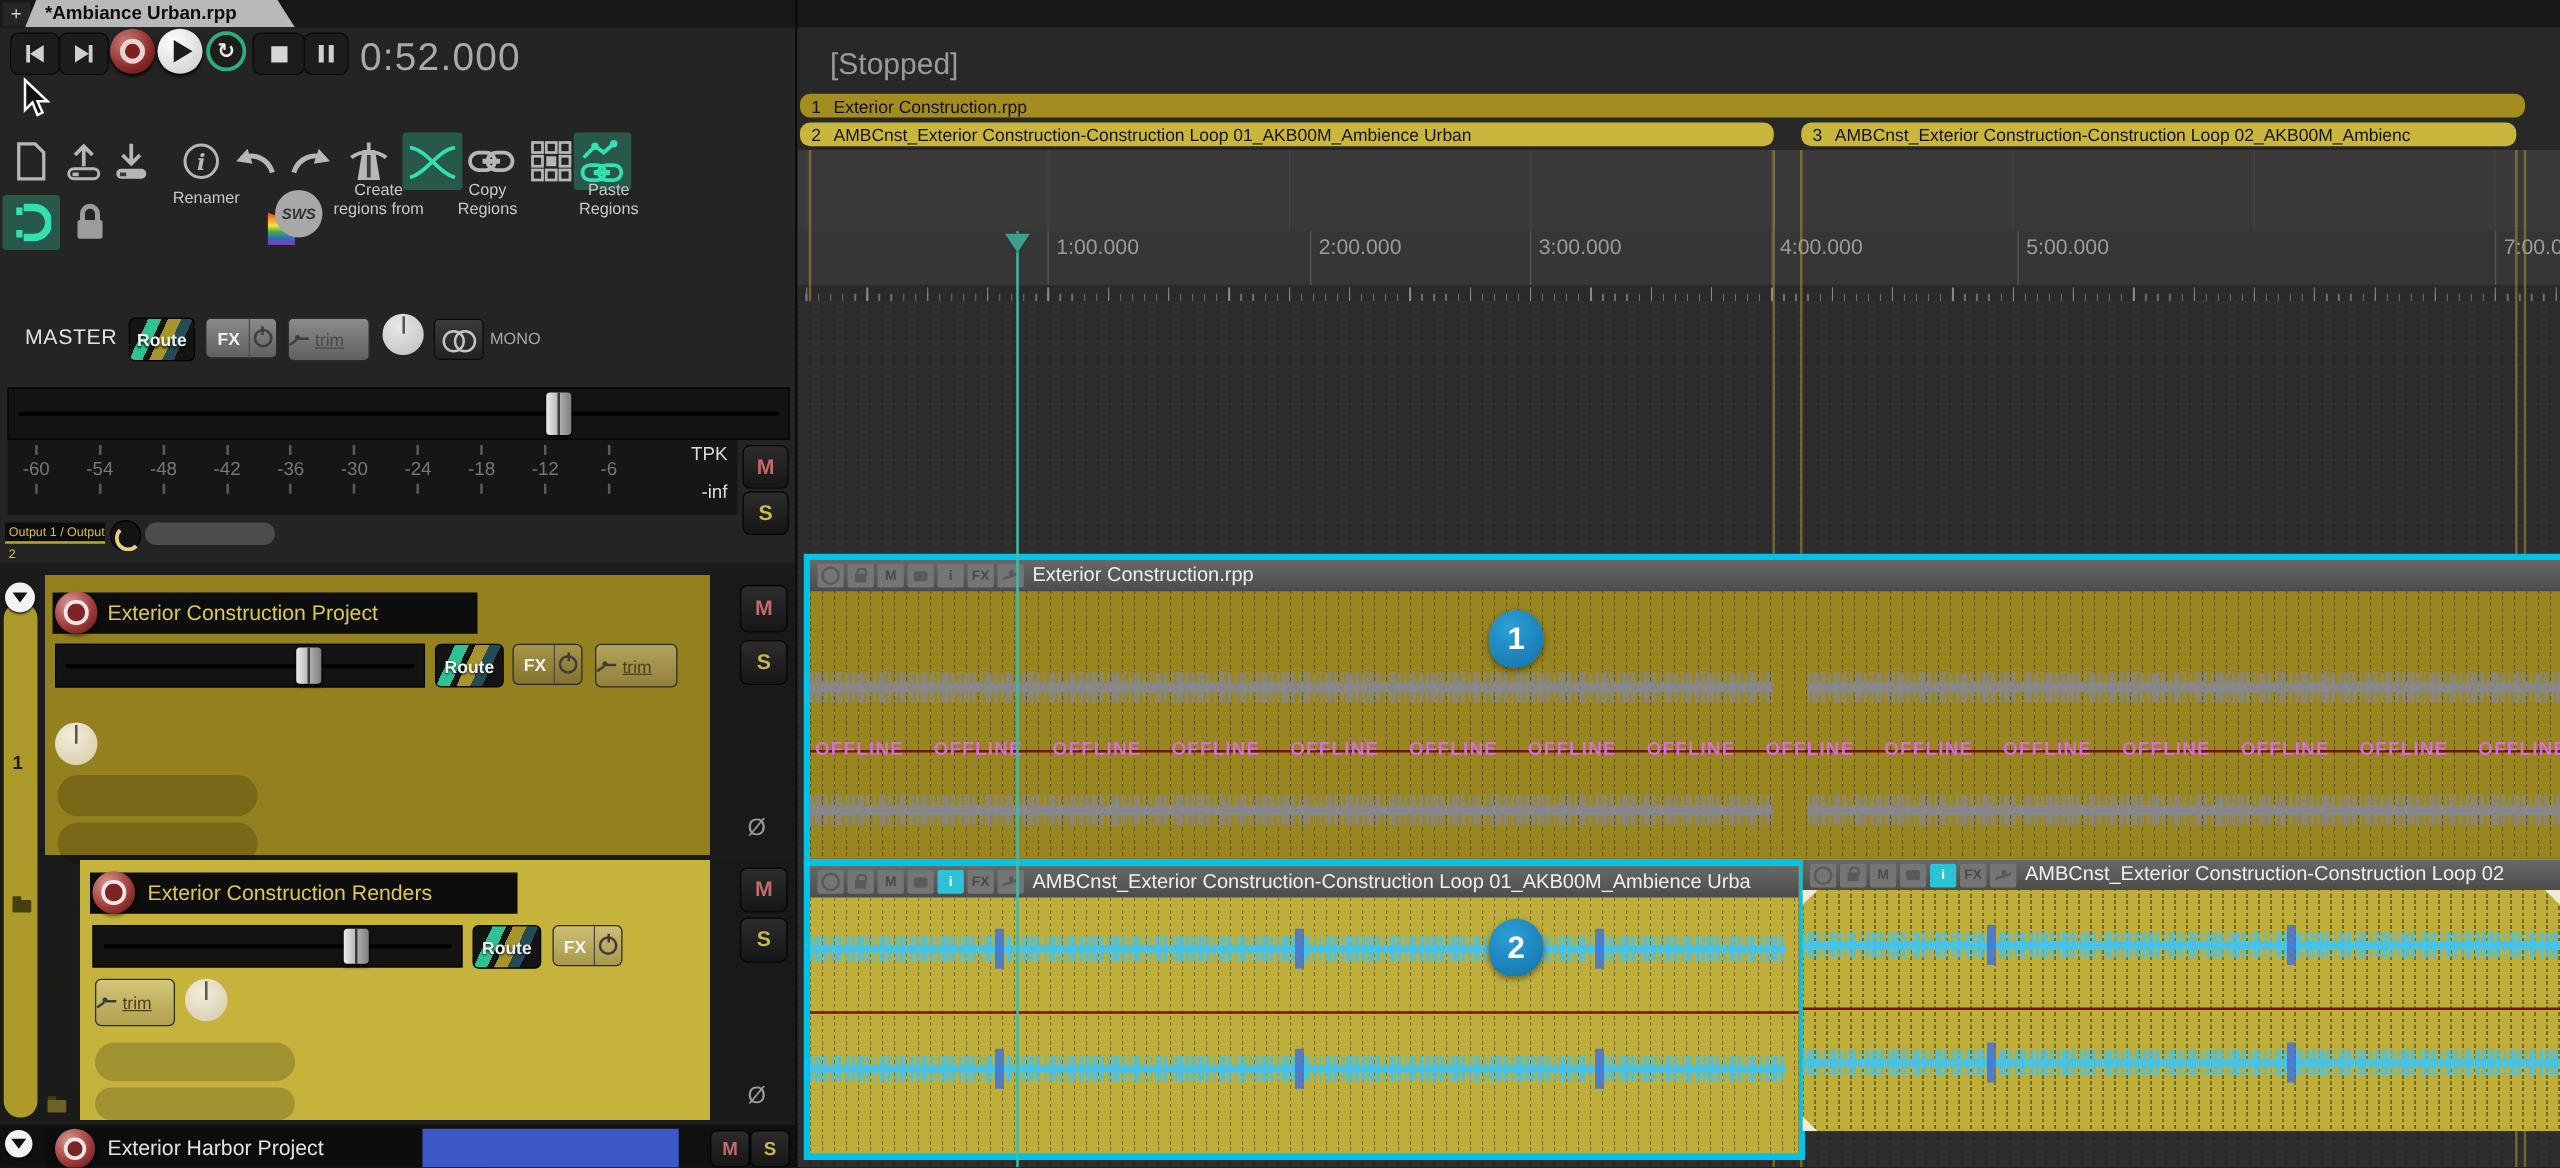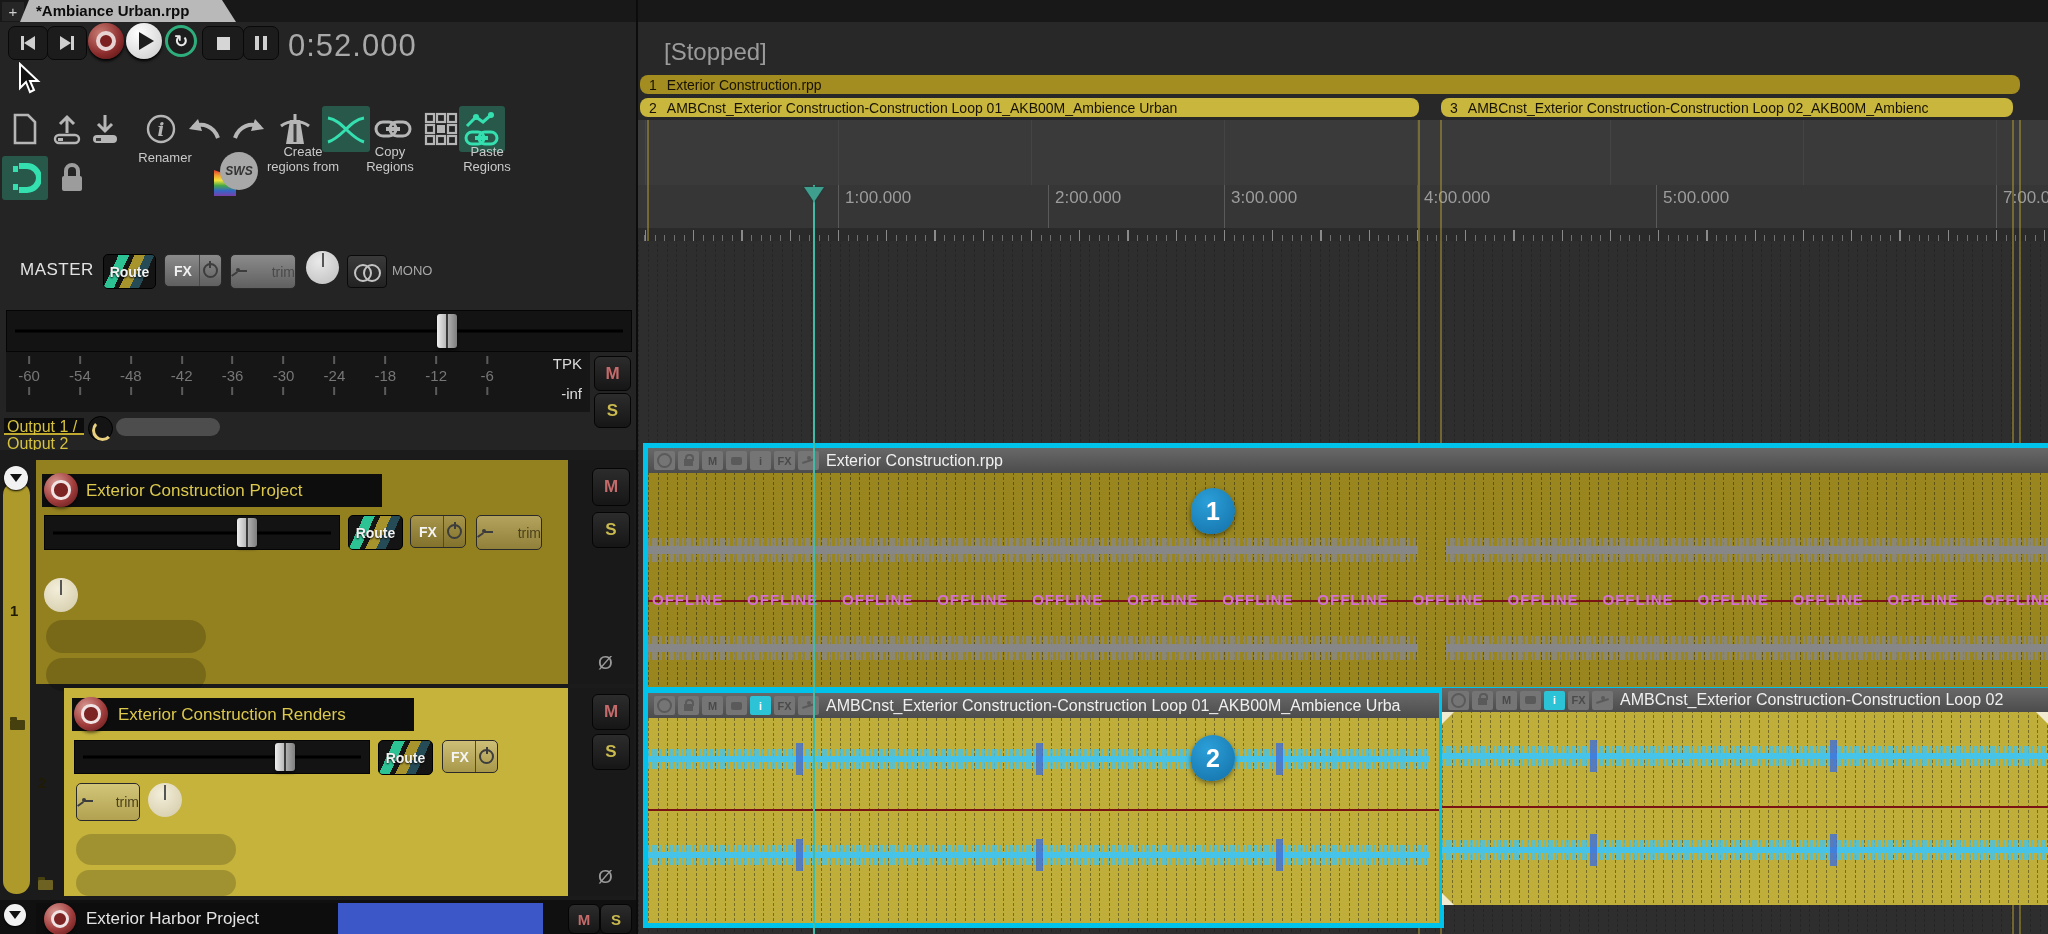--- a/index.html
+++ b/index.html
@@ -36,21 +36,21 @@
   .routebtn .stripes{position:absolute;inset:0;
      background:linear-gradient(115deg,transparent 22%,#2fd6a2 22% 38%,transparent 38% 46%,#b7a22f 46% 62%,#27515e 62% 76%,transparent 76%);opacity:.9;}
   .routebtn span{position:relative;}
   .fxbtn{background:linear-gradient(#8b8b8b,#5f5f5f);border:1px solid #2a2a2a;border-radius:5px;
          display:flex;align-items:center;color:#f0f0f0;font-weight:bold;font-size:14px;}
   .fxbtn .pw{margin-left:auto;width:45%;height:100%;border-left:1px solid #4a4a4a;
              display:flex;align-items:center;justify-content:center;}
   .pwr{width:11px;height:11px;border:2px solid #3d3d3d;border-radius:50%;position:relative;}
   .pwr::after{content:"";position:absolute;left:50%;top:-4px;width:2px;height:7px;background:#3d3d3d;transform:translateX(-50%);}
   .trimbtn{background:linear-gradient(#8b8b8b,#606060);border:1px solid #2a2a2a;border-radius:5px;
-           display:flex;align-items:center;justify-content:space-between;gap:5px;color:#3c3c3c;font-size:14px;}
+           display:flex;align-items:center;justify-content:flex-start;gap:5px;color:#3c3c3c;font-size:14px;text-decoration:underline;}
   .envglyph{width:16px;height:10px;position:relative;}
   .envglyph::before{content:"";position:absolute;left:0;top:6px;width:7px;height:2px;background:#3c3c3c;transform:rotate(-35deg);}
   .envglyph::after{content:"";position:absolute;right:0;top:3px;width:9px;height:2px;background:#3c3c3c;}
   .dotn{position:absolute;width:4px;height:4px;border-radius:50%;background:#3c3c3c;top:1px;left:5px;}
   .knob{border-radius:50%;position:relative;}
   .knob::after{content:"";position:absolute;left:50%;top:6%;width:2px;height:44%;background:#555;transform:translateX(-50%);}
   .monoicon{position:relative;width:26px;height:16px;}
   .monoicon::before,.monoicon::after{content:"";position:absolute;top:0;width:14px;height:14px;border:2px solid #c4c4c4;border-radius:50%;}
   .monoicon::before{left:0;} .monoicon::after{left:9px;}
   .msbtn{position:absolute;background:linear-gradient(#2c2c2c,#161616);border:1px solid #050505;border-radius:6px;
@@ -308,21 +308,21 @@
       <div class="meter-tick" style="left: 328.4px; top: 4px;"><i></i>-24<b></b></div>
       <div class="meter-tick" style="left: 379.3px; top: 4px;"><i></i>-18<b></b></div>
       <div class="meter-tick" style="left: 430.2px; top: 4px;"><i></i>-12<b></b></div>
       <div class="meter-tick" style="left: 481.1px; top: 4px;"><i></i>-6<b></b></div>
     </div>
   <div class="abs" style="left:548px;top:333px;width:34px;text-align:right;color:#dcdcdc;font-size:15px;">TPK</div>
   <div class="abs" style="left:544px;top:363px;width:38px;text-align:right;color:#dcdcdc;font-size:15px;">-inf</div>
   <div class="msbtn" style="left:594px;top:334px;width:35px;height:33px;color:#c56a6a;">M</div>
   <div class="msbtn" style="left:594px;top:371px;width:35px;height:33px;color:#c9b94e;">S</div>
 
-  <div class="abs" style="left:4px;top:396px;width:80px;height:17px;background:#0c0c0c;color:#d6c23c;font-size:16px;line-height:17px;padding-left:3px;border-bottom:2px solid #bfa92e;box-sizing:border-box;">Output 1 / Output 2</div>
+  <div class="abs" style="left:4px;top:396px;width:80px;height:17px;background:#0c0c0c;color:#d6c23c;font-size:10px;line-height:17px;padding-left:3px;border-bottom:2px solid #bfa92e;box-sizing:border-box;">Output 1 / Output 2</div>
   <div class="abs circlebtn" style="left:88px;top:394px;width:23px;height:23px;background:#141414;border:1px solid #000;">
     <div class="abs" style="left:3px;top:3px;width:15px;height:15px;border:3px solid transparent;border-left-color:#e8d080;border-bottom-color:#e8d080;border-radius:50%;"></div>
     </div>
   <div class="abs" style="left:116px;top:396px;width:104px;height:18px;background:#4d4d4d;border-radius:9px;"></div>
 
   <div class="abs" style="left:0;top:428px;width:637px;height:484px;background:#1b1b1b;"></div>
 
   <div class="abs" style="left:3px;top:460px;width:27px;height:412px;background:#ad9a2a;border-radius:13px;"></div>
 
   <div class="abs" style="left:36px;top:438px;width:532px;height:224px;background:#93801f;">
@@ -427,21 +427,21 @@
   </div>
 
   <div class="abs" style="left:0;top:98px;width:1410px;height:65px;background:#3a3a3a;
        background-image:repeating-linear-gradient(90deg,rgba(255,255,255,.05) 0 1px,transparent 1px 193px);background-position-x:7px;"></div>
 
   <div class="abs" style="left:0;top:163px;width:1410px;height:43px;background:#363636;" id="ruler">
       <div class="rulercell" style="left: 200px; width: 193px;">1:00.000</div>
       <div class="rulercell" style="left: 393px; width: 193px; margin-left: 17px;">2:00.000</div>
       <div class="rulercell" style="left: 586px; width: 193px;">3:00.000</div>
       <div class="rulercell" style="left: 779px; width: 193px;">4:00.000</div>
-      <div class="rulercell" style="left: 1018px; width: 193px;">5:00.000</div>
+      <div class="rulercell" style="left: 976px; width: 193px;">5:00.000</div>
       <div class="rulercell" style="left: 1112px; width: 193px; margin-top: 45px;">6:00.000</div>
       <div class="rulercell" style="left: 1358px; width: 193px;">7:00.0</div>
     </div>
   <div class="abs" style="left:0;top:206px;width:1410px;height:13px;background:#2a2a2a;">
     <div class="abs" style="left:0;bottom:0;width:1410px;height:6px;background-image:repeating-linear-gradient(90deg,#6f6f6f 0 1px,transparent 1px 9.65px);background-position-x:7px;"></div>
     <div class="abs" style="left:0;bottom:0;width:1410px;height:11px;background-image:repeating-linear-gradient(90deg,#8a8a8a 0 1px,transparent 1px 48.25px);background-position-x:7px;"></div>
   </div>
 
   <div class="abs" style="left:0;top:219px;width:1410px;height:693px;background:#2e2e2e;">
     <div class="dots" style="--chop:#2e2e2e;opacity:.5;"></div>

